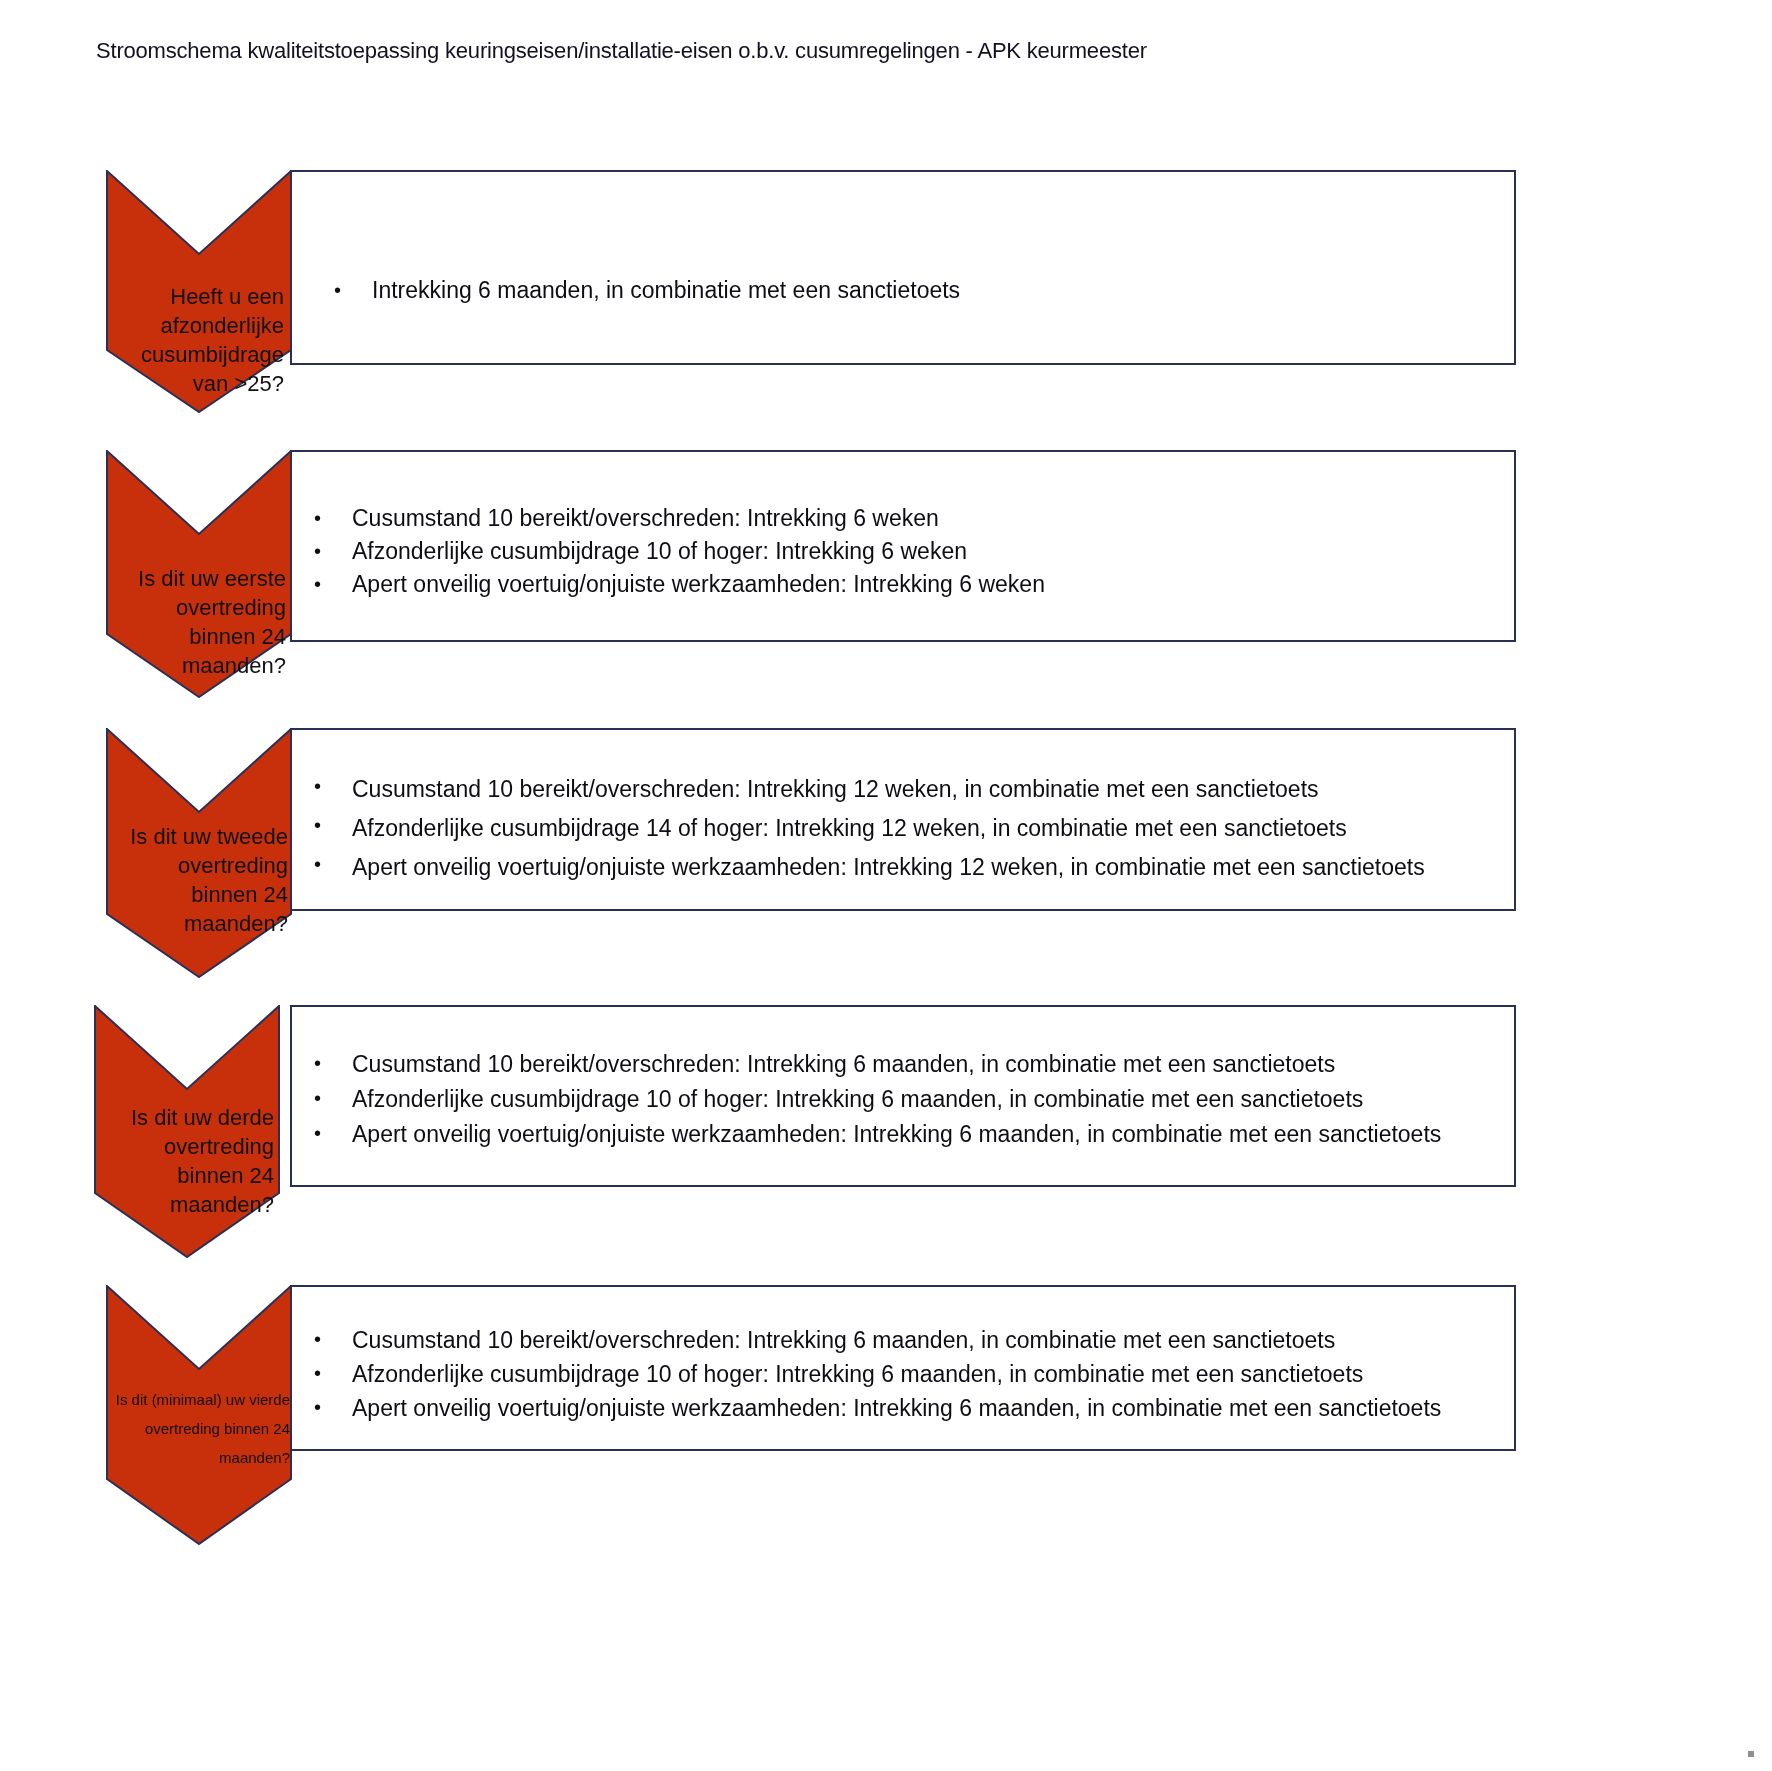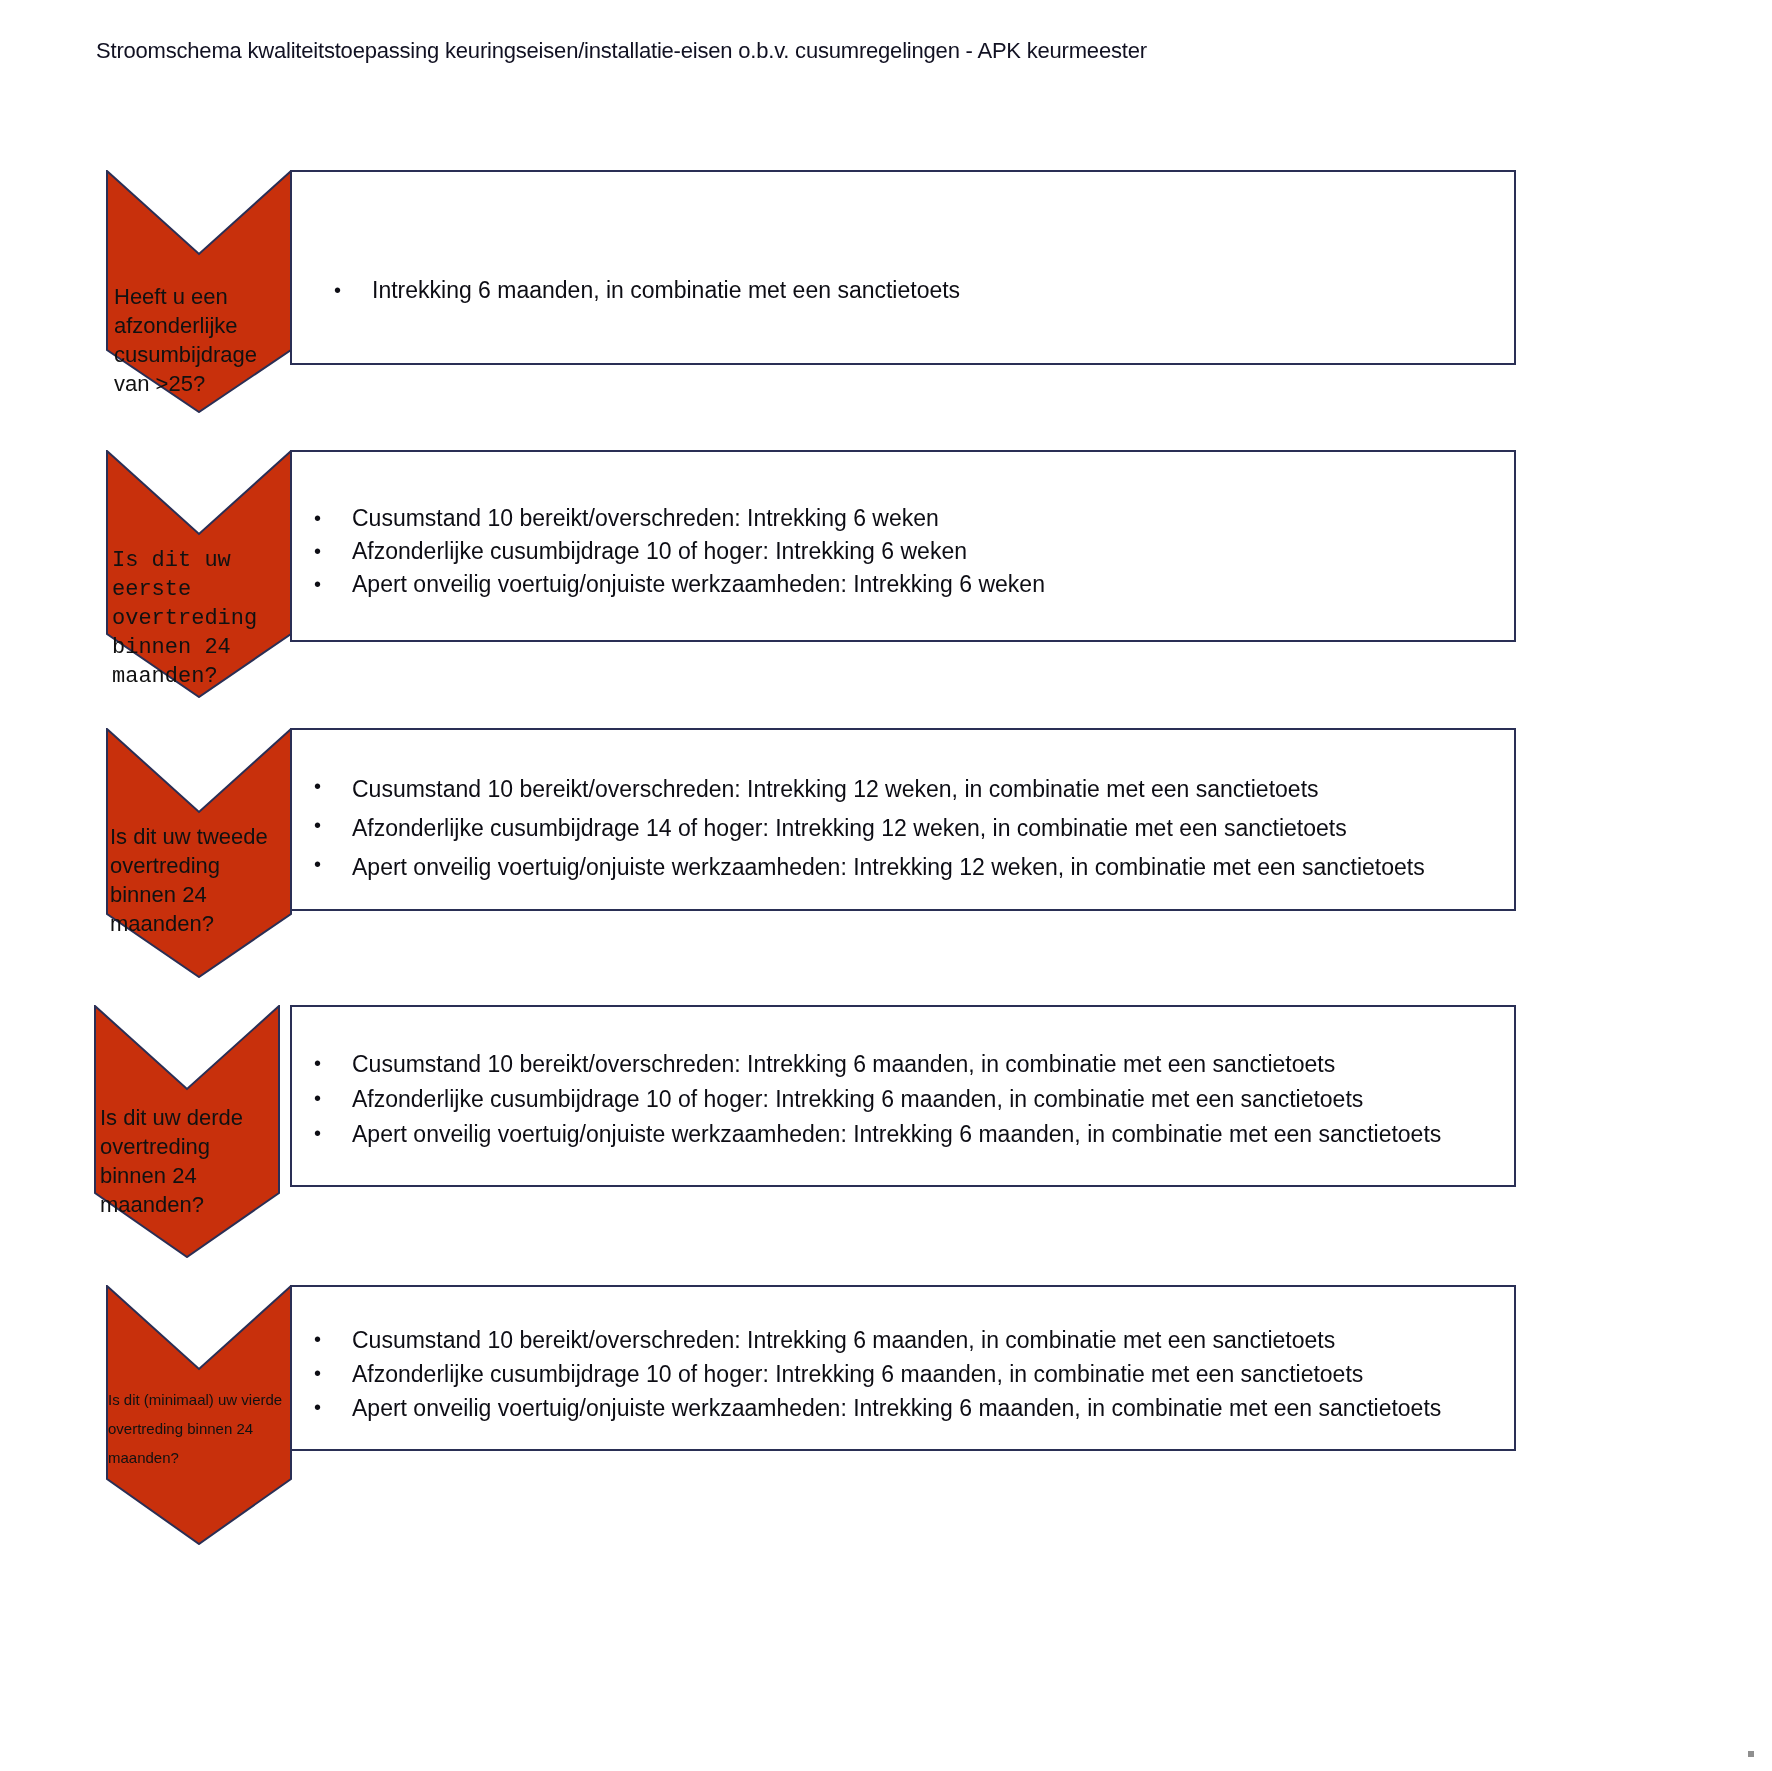--- a/index.html
+++ b/index.html
@@ -87,21 +87,21 @@
   .chevron-svg {
     position: absolute;
     left: 0;
     top: 0;
     display: block;
   }
   .chevron-label {
     position: absolute;
     left: 0;
     width: 100%;
-    text-align: left;
+    text-align: right;
     font-size: 22px;
     line-height: 29px;
     color: #111111;
     pointer-events: none;
   }
 
   .corner-mark {
     position: absolute;
     right: 18px;
     bottom: 14px;
@@ -130,21 +130,21 @@
       <li class="bullet-item">Intrekking 6 maanden, in combinatie met een sanctietoets</li>
     </ul>
   </div>
 
   <div class="row" style="top:450px;height:260px;">
     <div class="content-box" style="left:290px;top:0px;width:1226px;height:192px;"></div>
     <div class="chevron" style="left:106px;top:0px;width:186px;height:248px;background:transparent;">
       <svg class="chevron-svg" viewBox="0 0 186 248" width="186" height="248">
         <polygon points="1,1 93,84 185,1 185,184 93,247 1,184" fill="#c8300c" stroke="#2a2f55" stroke-width="2"></polygon>
       </svg>
-      <div class="chevron-label" style="top:96px;padding:0 6px;box-sizing:border-box;font-family:Liberation Mono, monospace;">Is dit uw eerste overtreding binnen 24 maanden?</div>
+      <div class="chevron-label" style="top:114px;padding:0 6px;box-sizing:border-box;">Is dit uw eerste overtreding binnen 24 maanden?</div>
     </div>
     <ul class="bullets" style="left:290px;top:52px;width:1226px;">
       <li class="bullet-item">Cusumstand 10 bereikt/overschreden: Intrekking 6 weken</li>
       <li class="bullet-item">Afzonderlijke cusumbijdrage 10 of hoger: Intrekking 6 weken</li>
       <li class="bullet-item">Apert onveilig voertuig/onjuiste werkzaamheden: Intrekking 6 weken</li>
     </ul>
   </div>
 
   <div class="row" style="top:728px;height:270px;">
     <div class="content-box" style="left:290px;top:0px;width:1226px;height:183px;"></div>

